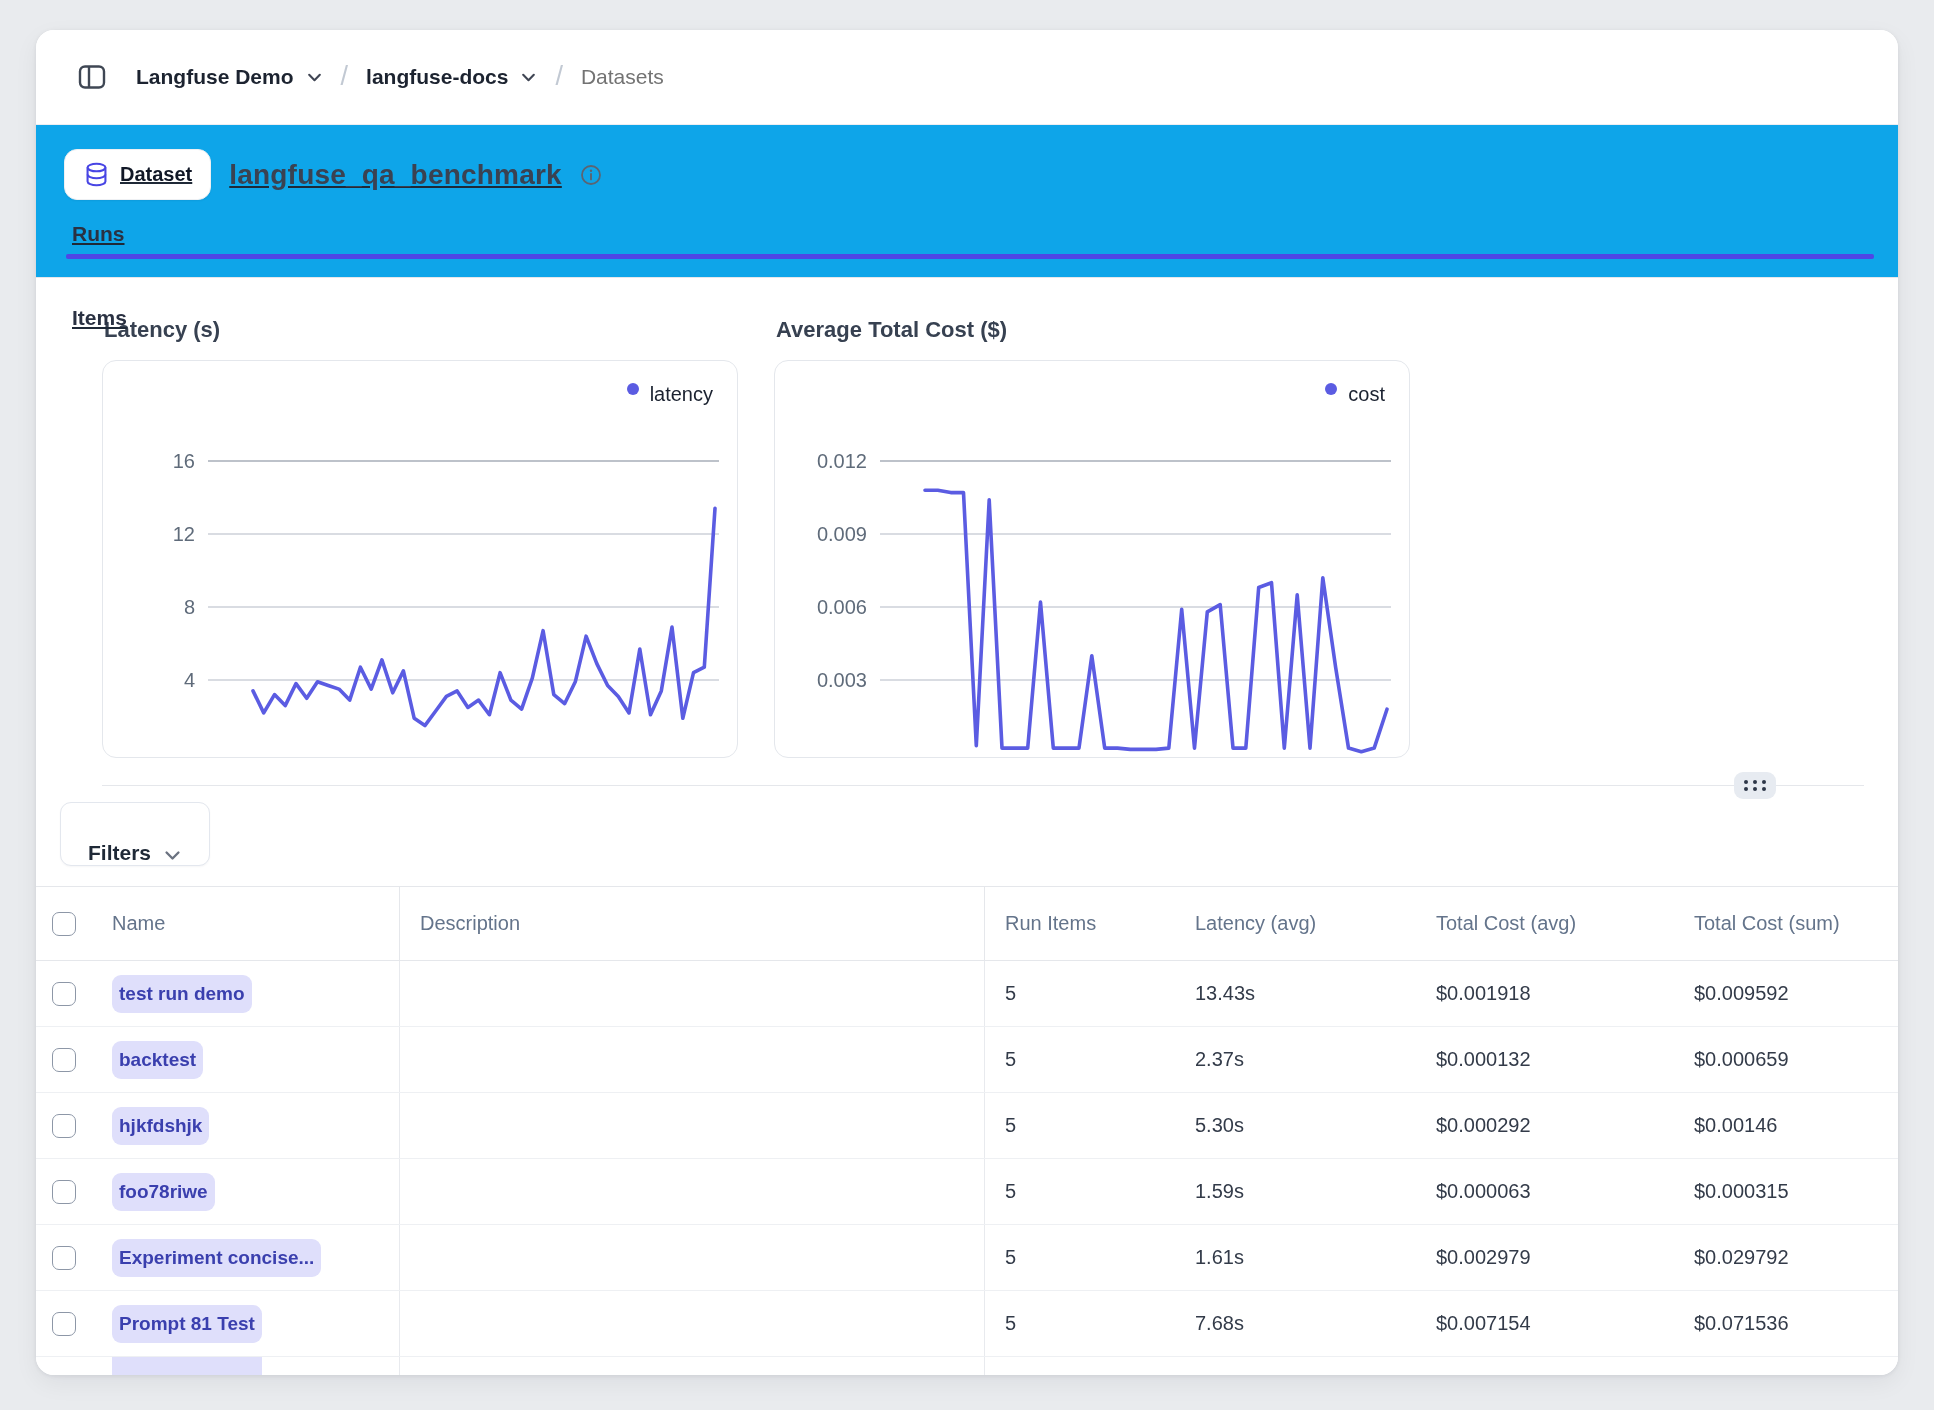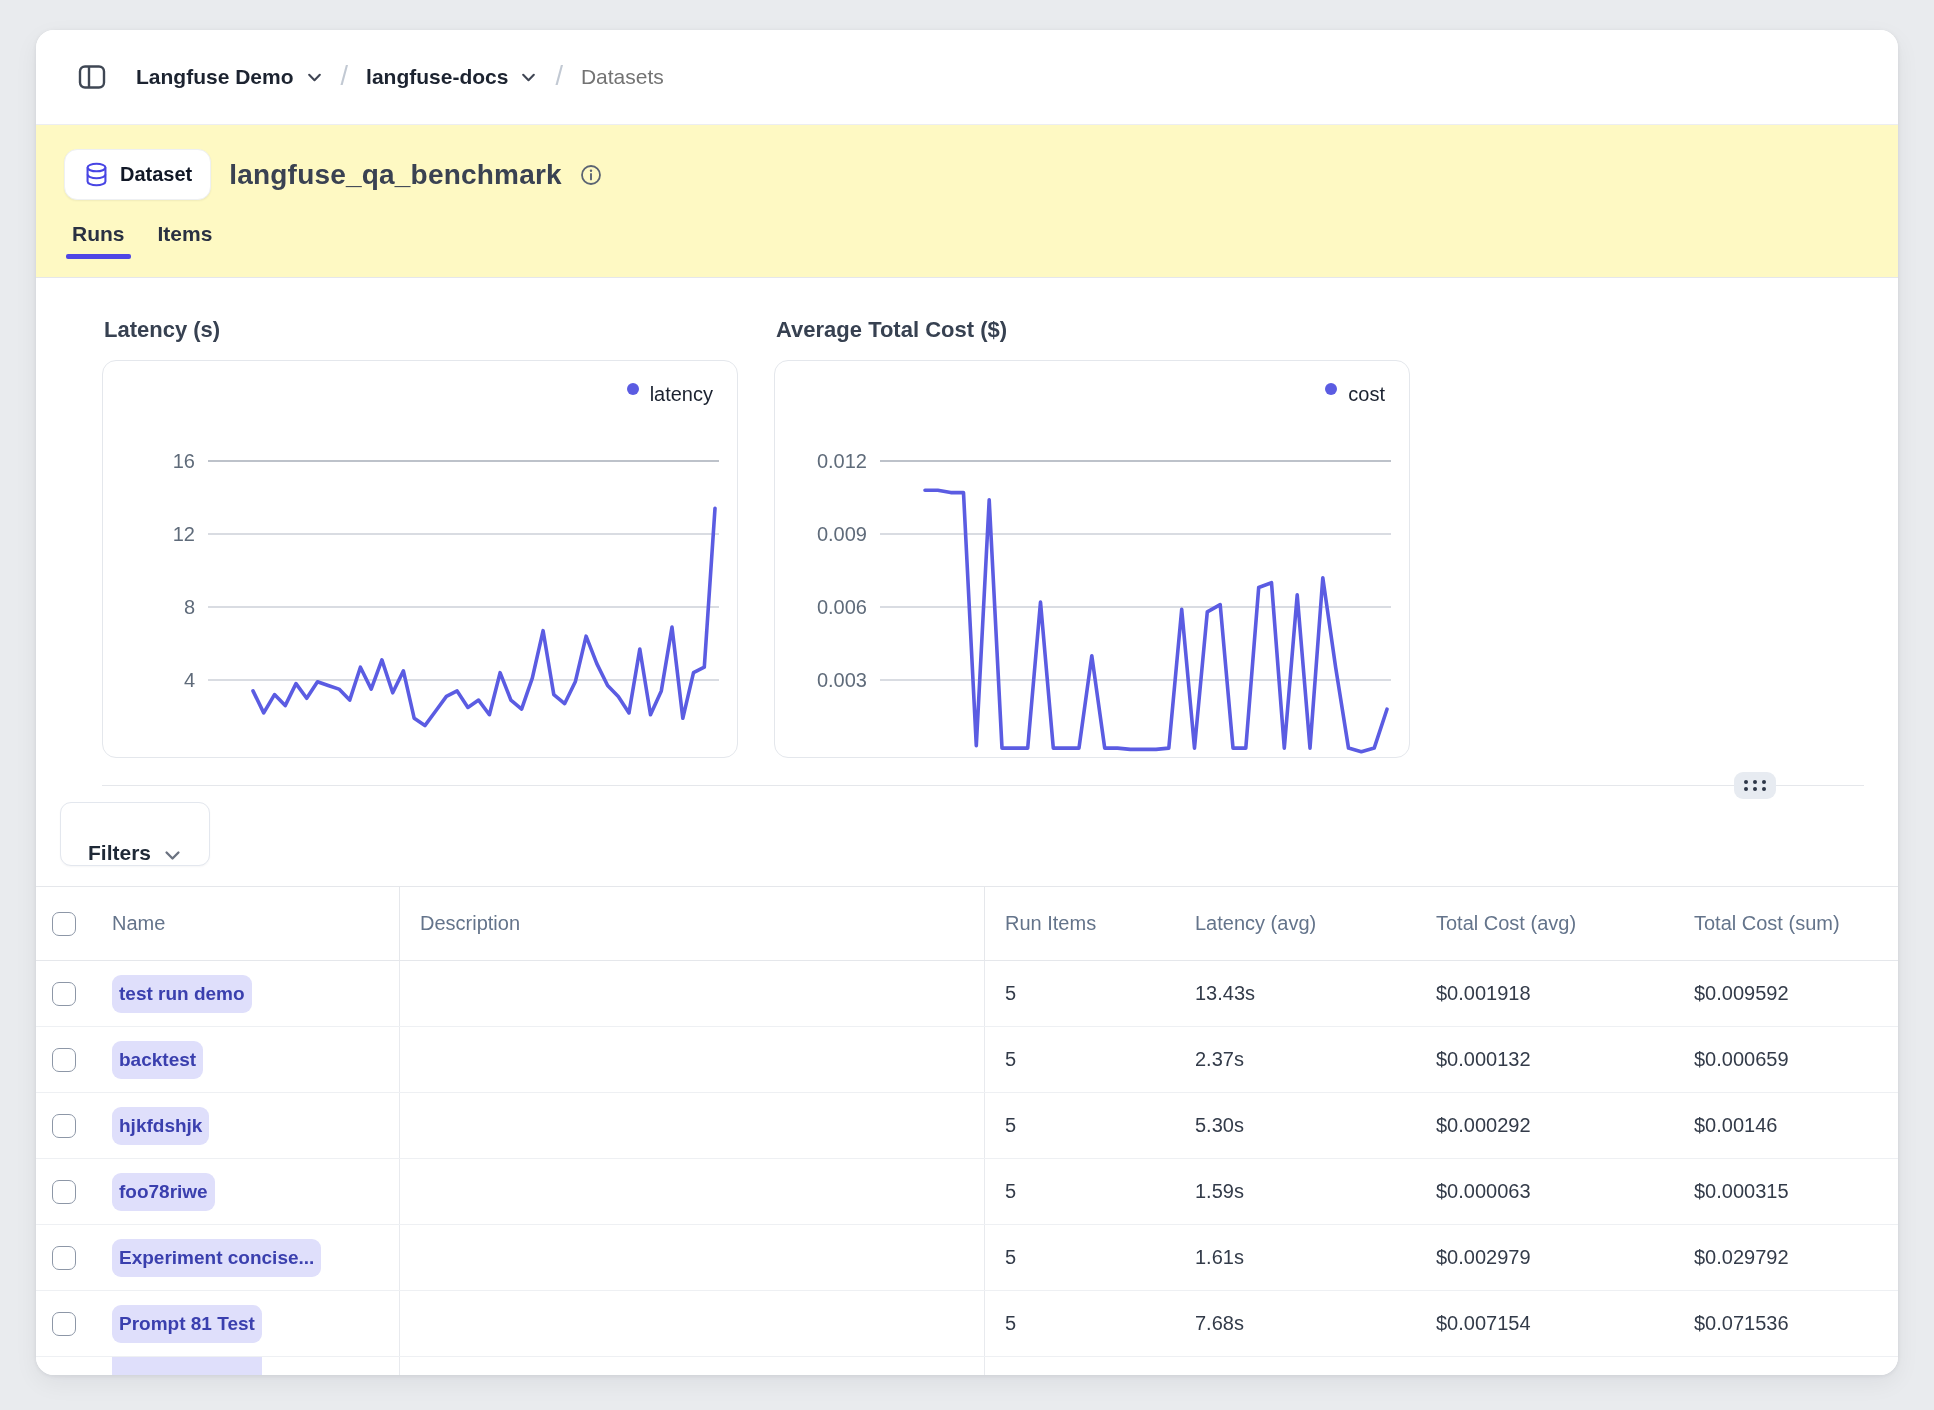--- a/index.html
+++ b/index.html
@@ -21,30 +21,30 @@
   .topbar {
     height:95px; background:#ffffff; border-bottom:1px solid #eceef2;
     display:flex; align-items:center; padding:0 40px; gap:28px;
   }
   .icon-btn { display:flex; align-items:center; justify-content:center; cursor:pointer; }
   .breadcrumb { display:flex; align-items:center; gap:18px; }
   .crumb { display:flex; align-items:center; gap:12px; font-size:21px; font-weight:600; color:#1c2330; cursor:pointer; }
   .crumb.muted { color:#737373; font-weight:400; cursor:default; }
   .crumb-slash { font-size:27px; color:#c2c9d3; font-weight:300; transform:translateY(-1px); }
   
-  .ds-header { background:#fef9c3; padding:24px 24px 7px 24px; border-bottom:1px solid #e5e7eb; height:153px; }
+  .ds-header { background:#0ea5e9; padding:24px 24px 7px 24px; border-bottom:1px solid #e5e7eb; height:153px;text-decoration:underline; }
   .ds-title-row { display:flex; align-items:center; gap:18px; margin-left:4px; }
   .ds-badge {
     display:inline-flex; align-items:center; gap:10px; background:#ffffff;
     border:1px solid #eef0f3; border-radius:13px; padding:11px 18px;
     box-shadow:0 1px 2px rgba(15,23,42,.06);
   }
   .ds-badge-label { font-size:20px; font-weight:700; color:#111827; }
   .ds-title { font-size:28px; font-weight:700; color:#3a4252; letter-spacing:.2px; }
-  .tabs { display:flex; gap:21px; margin:22px 0 0 6px; }
+  .tabs { display:flex; gap:48px; margin:22px 0 0 6px;flex-direction:column; }
   .tab { font-size:21px; font-weight:600; color:#2a3142; padding:0 6px 12px 6px; cursor:pointer; position:relative; }
   .tab.active::after {
     content:""; position:absolute; left:0; right:0; bottom:-1px; height:5px;
     background:var(--accent,#4f46e5); border-radius:2px;
   }
   
   .charts-section { padding:0 34px;margin-left:32px; }
   .charts-row { display:flex; gap:36px; }
   .chart-block { width:636px; }
   .chart-title { margin:39px 0 17px 2px; font-size:22px; font-weight:600; color:#374151; height:26px; line-height:26px; }

